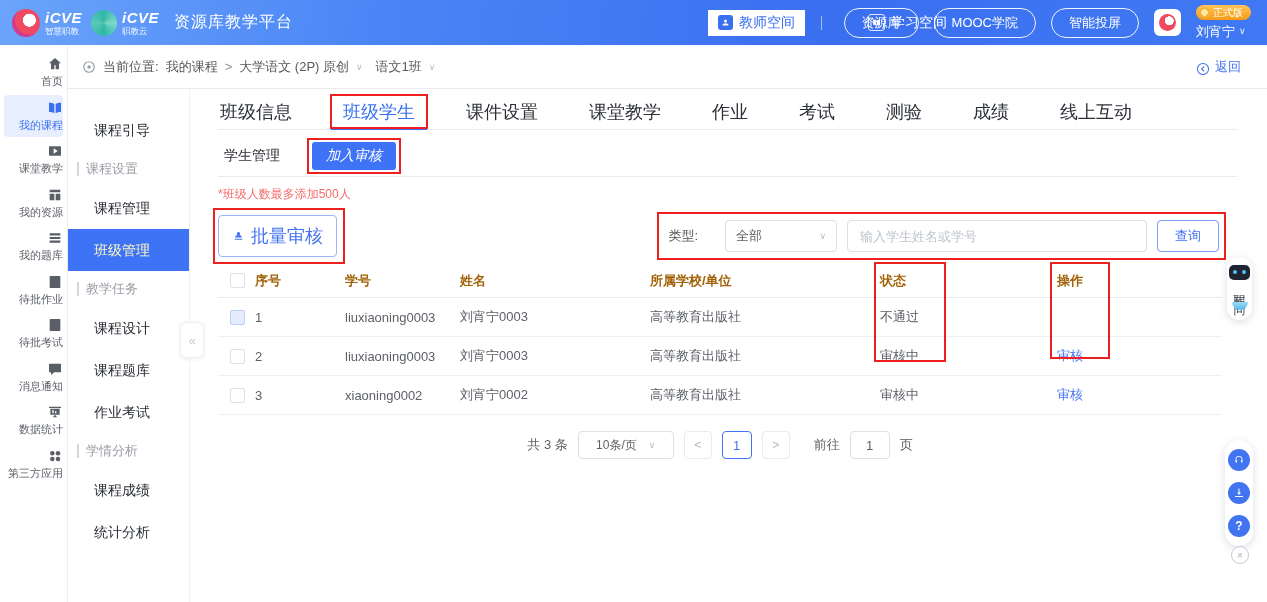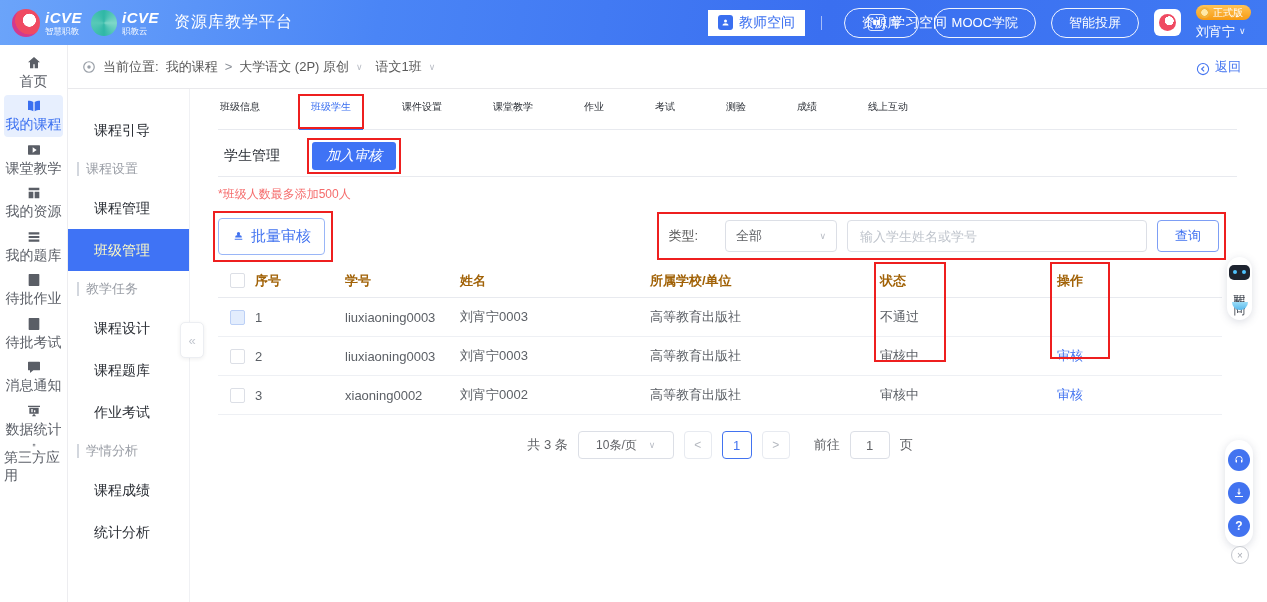--- a/index.html
+++ b/index.html
@@ -35,54 +35,54 @@
   .uname .chev{color:rgba(255,255,255,.9);}
 
   
   .crumb-bar{position:absolute;top:45px;left:68px;right:0;height:43px;border-bottom:1px solid #e9e9ec;display:flex;align-items:center;gap:7px;padding:0 26px 0 14px;font-size:13px;color:#595959;background:#fff;}
   .crumb{cursor:pointer;}
   .crumb-sep{color:#8a8f97;}
   .back{margin-left:auto;display:flex;align-items:flex-end;gap:5px;color:#4273f0;cursor:pointer;}
 
   
   .sidebar{position:absolute;top:45px;left:0;width:68px;bottom:0;background:#fff;border-right:1px solid #ededf0;padding-top:5px;box-sizing:border-box;}
-  .side-item{height:42px;margin:1.5px 4px;border-radius:4px;display:flex;flex-direction:column;align-items:center;justify-content:center;gap:2px;font-size:14px;color:#5a5e66;cursor:pointer;}
+  .side-item{height:42px;margin:1.5px 4px;border-radius:4px;display:flex;flex-direction:column;align-items:flex-end;justify-content:center;gap:2px;font-size:11px;color:#5a5e66;cursor:pointer;}
   .side-item svg{width:16px;height:16px;}
   .side-item.active{background:#e7effe;color:#3a6ff0;}
 
   
   .course-menu{position:absolute;top:89px;left:68px;width:122px;bottom:0;background:#fff;border-right:1px solid #f0f1f4;padding-top:20px;box-sizing:border-box;font-size:14px;}
   .cm-item{height:42px;line-height:42px;padding-left:26px;color:#2b2f36;cursor:pointer;}
   .cm-item.active{background:#3f73f5;color:#fef9c3;}
   .cm-section{height:36px;display:flex;align-items:center;gap:7px;padding-left:9px;color:#9a9ea6;font-size:13px;}
   .cm-bar{width:2px;height:14px;background:#d3d7de;display:inline-block;}
   .collapse-handle{position:absolute;left:180px;top:322px;width:22px;height:34px;background:#fff;border:1px solid #eceef2;border-radius:5px;box-shadow:0 1px 4px rgba(0,0,0,.07);display:flex;align-items:center;justify-content:center;color:#c3c7cf;font-size:13px;z-index:6;cursor:pointer;}
 
   
   .main{position:absolute;top:89px;left:190px;right:0;bottom:0;background:#fff;padding-left:28px;box-sizing:border-box;}
-  .tabs{margin-top:9px;margin-right:30px;height:31px;display:flex;gap:47px;font-size:10px;color:#2b2f36;border-bottom:1px solid #e8eaef;}
+  .tabs{margin-top:9px;margin-right:30px;height:31px;display:flex;gap:47px;font-size:18px;color:#2b2f36;border-bottom:1px solid #e8eaef;}
   .tab{position:relative;padding:2px 2px 12px;cursor:pointer;white-space:nowrap;}
   .tab.active{color:#3a6ff0;}
   .tab.active::after{content:"";position:absolute;left:-10px;right:-10px;bottom:-1px;height:2px;background:#3a6ff0;}
   .anno{position:absolute;border:2px solid #ee1f1f;pointer-events:none;z-index:5;}
   .anno-tab{left:-11px;right:-11px;top:-4px;bottom:0;}
   .anno-subtab{left:-5px;right:-5px;top:-4px;bottom:-4px;}
   .anno-batch{left:-6px;right:-9px;top:-8px;bottom:-8px;}
   .anno-filter{left:-11px;right:-7px;top:-8px;bottom:-8px;}
   .anno-col{position:absolute;border:2px solid #ee1f1f;pointer-events:none;z-index:5;}
   .anno-status{left:684px;top:173px;width:68px;height:96px;}
   .anno-action{left:860px;top:173px;width:56px;height:93px;}
 
   .subtabs{margin-top:12px;margin-right:30px;height:35px;display:flex;align-items:flex-start;gap:26px;font-size:14px;border-bottom:1px solid #e8eaef;box-sizing:border-box;}
   .subtab{position:relative;padding:5px 6px;color:#2b2f36;cursor:pointer;}
   .subtab.active{background:#3f73f5;color:#fff;border-radius:3px;padding:5px 14px;font-style:italic;}
   .note{margin-top:9px;height:17px;color:#f56c6c;font-size:12px;}
 
   .toolbar{margin-top:13px;margin-right:48px;height:40px;display:flex;align-items:center;justify-content:space-between;}
-  .batch-btn{position:relative;display:inline-flex;align-items:center;gap:6px;border:1px solid #9ab6f7;color:#4273f0;border-radius:4px;padding:8px 13px;font-size:15px;background:#fff;cursor:pointer;}
+  .batch-btn{position:relative;display:inline-flex;align-items:center;gap:6px;border:1px solid #9ab6f7;color:#4273f0;border-radius:4px;padding:8px 13px;font-size:18px;background:#fff;cursor:pointer;}
   .filter{position:relative;display:flex;align-items:center;gap:10px;font-size:13px;color:#555;}
   .type-select{width:112px;height:32px;border:1px solid #dcdfe6;border-radius:4px;display:flex;align-items:center;justify-content:space-between;padding:0 10px;box-sizing:border-box;color:#606266;cursor:pointer;background:#fff;margin-left:17px;}
   .search-input{width:300px;height:32px;border:1px solid #dcdfe6;border-radius:4px;padding:0 12px;box-sizing:border-box;font-size:13px;color:#333;font-family:inherit;outline:none;}
   .search-input::placeholder{color:#bfc4cc;}
   .query-btn{width:62px;height:32px;border:1px solid #7d9ef5;color:#4273f0;background:#fff;border-radius:4px;font-size:13px;cursor:pointer;font-family:inherit;}
 
   .table-wrap{margin-top:8px;margin-right:45px;}
   .trow{display:grid;grid-template-columns:25px 90px 115px 190px 230px 177px 1fr;align-items:center;padding-left:12px;height:38px;border-bottom:1px solid #eef0f4;font-size:13px;color:#5c6066;}
   .trow.thead{height:33px;color:#a16207;font-weight:bold;border-bottom:1px solid #e8eaef;}
   .cb{width:13px;height:13px;border:1px solid #dcdfe6;border-radius:2px;background:#fff;display:inline-block;cursor:pointer;}

